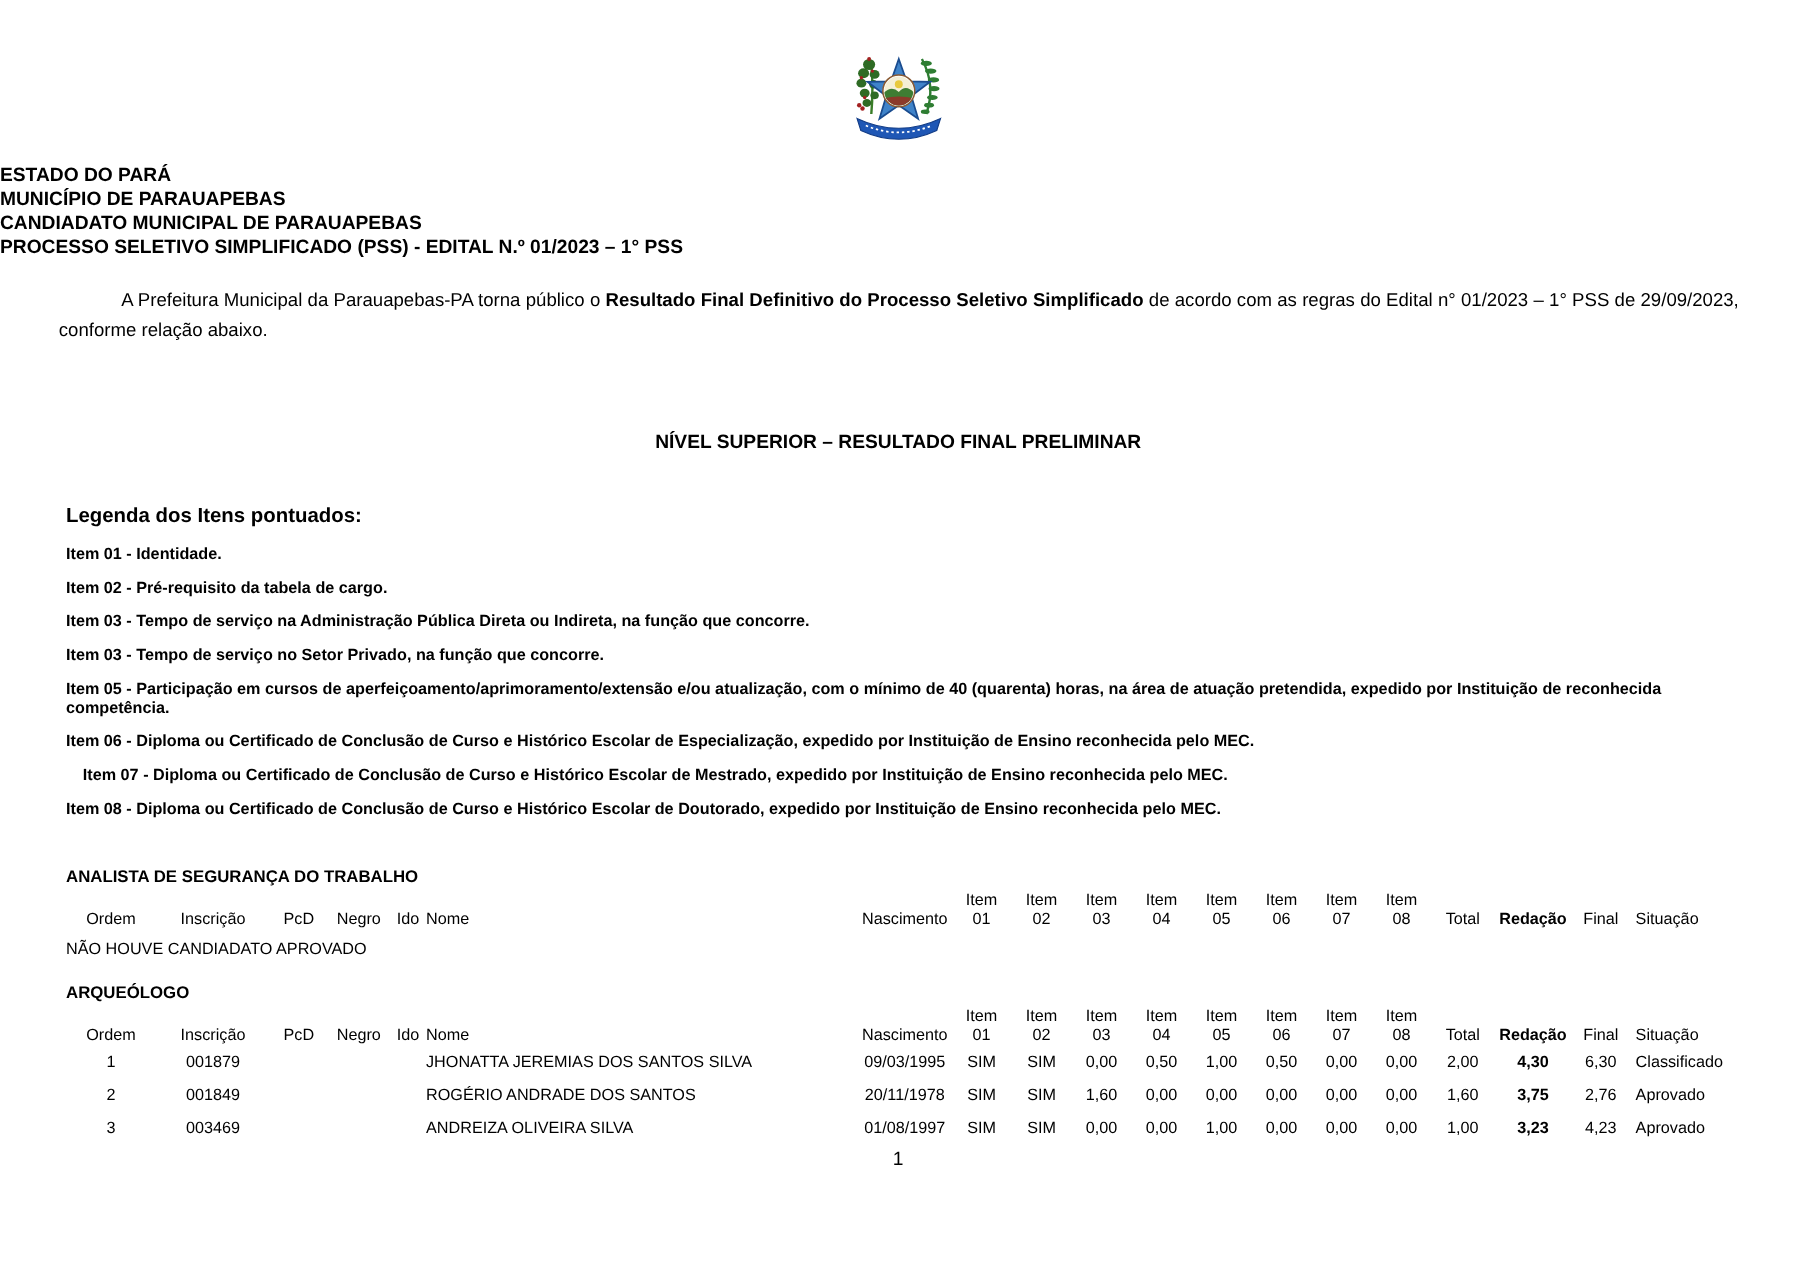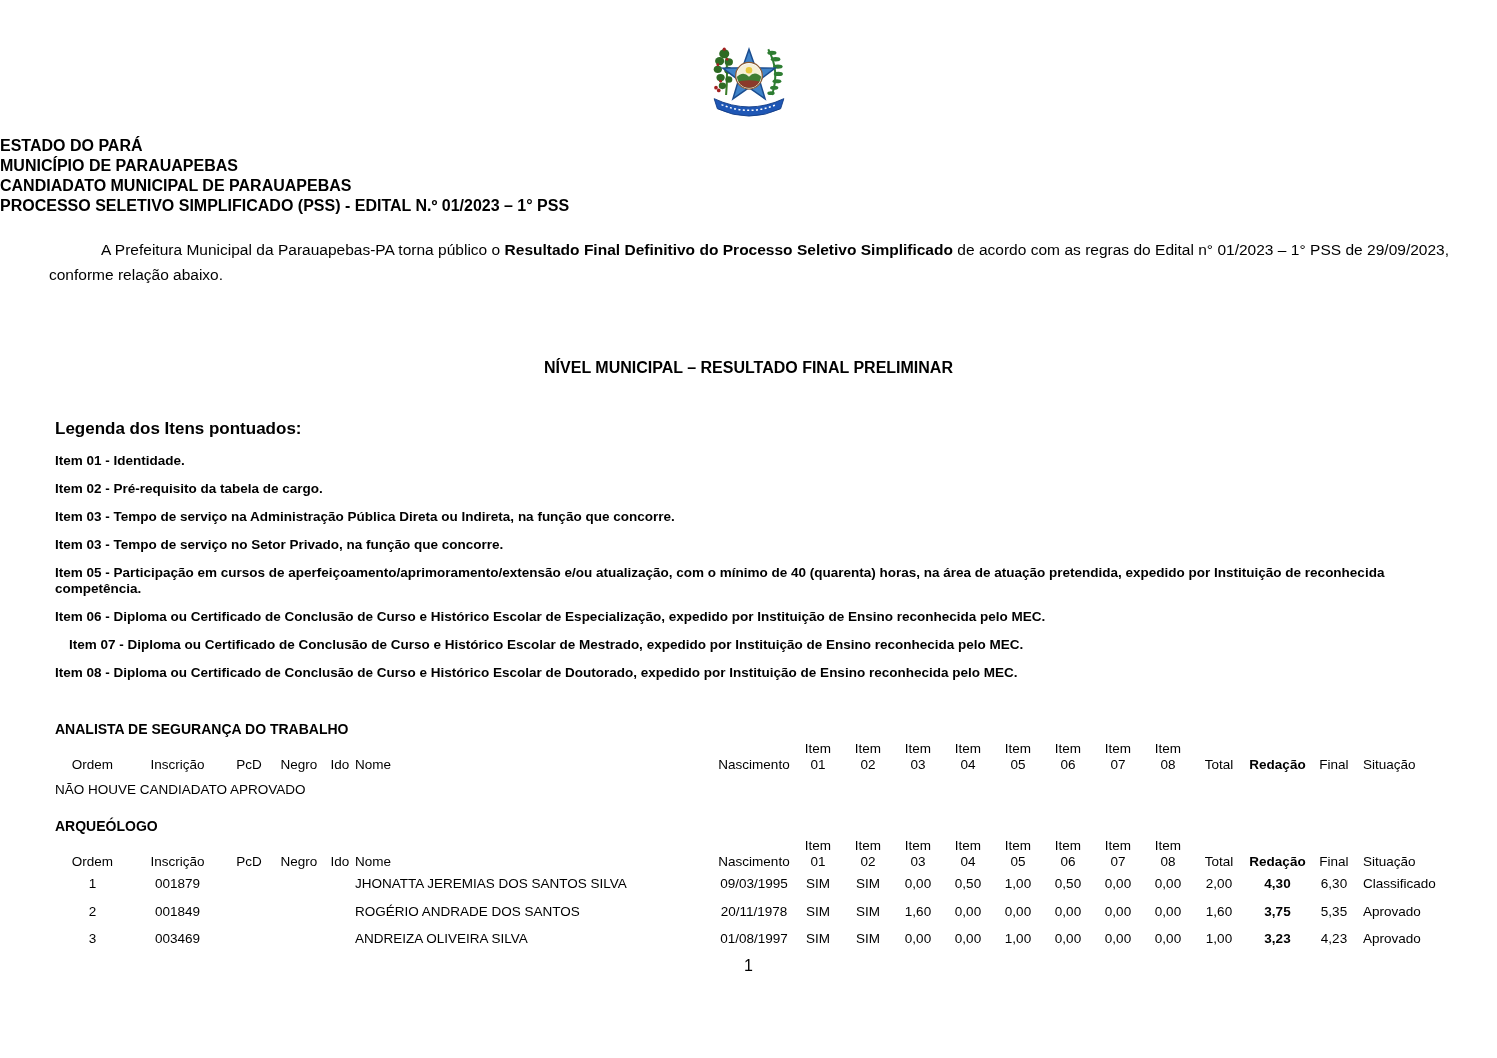--- a/index.html
+++ b/index.html
@@ -128,21 +128,21 @@
     </svg>
   </div>
 
   <div class="hdr-line">ESTADO DO PARÁ</div>
   <div class="hdr-line">MUNICÍPIO DE PARAUAPEBAS</div>
   <div class="hdr-line">CANDIADATO MUNICIPAL DE PARAUAPEBAS</div>
   <div class="hdr-line">PROCESSO SELETIVO SIMPLIFICADO (PSS) - EDITAL N.º 01/2023 – 1° PSS</div>
 
   <p class="intro"><span>A Prefeitura Municipal da Parauapebas-PA torna público o </span><b>Resultado Final Definitivo do Processo Seletivo Simplificado</b><span> de acordo com as regras do Edital n° 01/2023 – 1° PSS de 29/09/2023, conforme relação abaixo.</span></p>
 
-  <h2 class="section-title">NÍVEL MUNICIPAL – RESULTADO FINAL PRELIMINAR</h2>
+  <h2 class="section-title">NÍVEL SUPERIOR – RESULTADO FINAL PRELIMINAR</h2>
 
   <h3 class="legend-title">Legenda dos Itens pontuados:</h3>
   <div class="legend" id="legend">
       <p>Item 01 - Identidade.</p>
       <p>Item 02 - Pré-requisito da tabela de cargo.</p>
       <p>Item 03 - Tempo de serviço na Administração Pública Direta ou Indireta, na função que concorre.</p>
       <p>Item 03 - Tempo de serviço no Setor Privado, na função que concorre.</p>
       <p>Item 05 - Participação em cursos de aperfeiçoamento/aprimoramento/extensão e/ou atualização, com o mínimo de 40 (quarenta) horas, na área de atuação pretendida, expedido por Instituição de reconhecida competência.</p>
       <p>Item 06 - Diploma ou Certificado de Conclusão de Curso e Histórico Escolar de Especialização, expedido por Instituição de Ensino reconhecida pelo MEC.</p>
       <p class="indent">Item 07 - Diploma ou Certificado de Conclusão de Curso e Histórico Escolar de Mestrado, expedido por Instituição de Ensino reconhecida pelo MEC.</p>
@@ -313,21 +313,21 @@
           <div class="td c7">SIM</div>
           <div class="td c8">SIM</div>
           <div class="td c9">1,60</div>
           <div class="td c10">0,00</div>
           <div class="td c11">0,00</div>
           <div class="td c12">0,00</div>
           <div class="td c13">0,00</div>
           <div class="td c14">0,00</div>
           <div class="td c15">1,60</div>
           <div class="td c16">3,75</div>
-          <div class="td c17">5,35</div>
+          <div class="td c17">2,76</div>
           <div class="td c18">Aprovado</div>
         </div>
         <div class="trow">
           <div class="td c0">3</div>
           <div class="td c1">003469</div>
           <div class="td c2"></div>
           <div class="td c3"></div>
           <div class="td c4"></div>
           <div class="td c5">ANDREIZA OLIVEIRA SILVA</div>
           <div class="td c6">01/08/1997</div>

